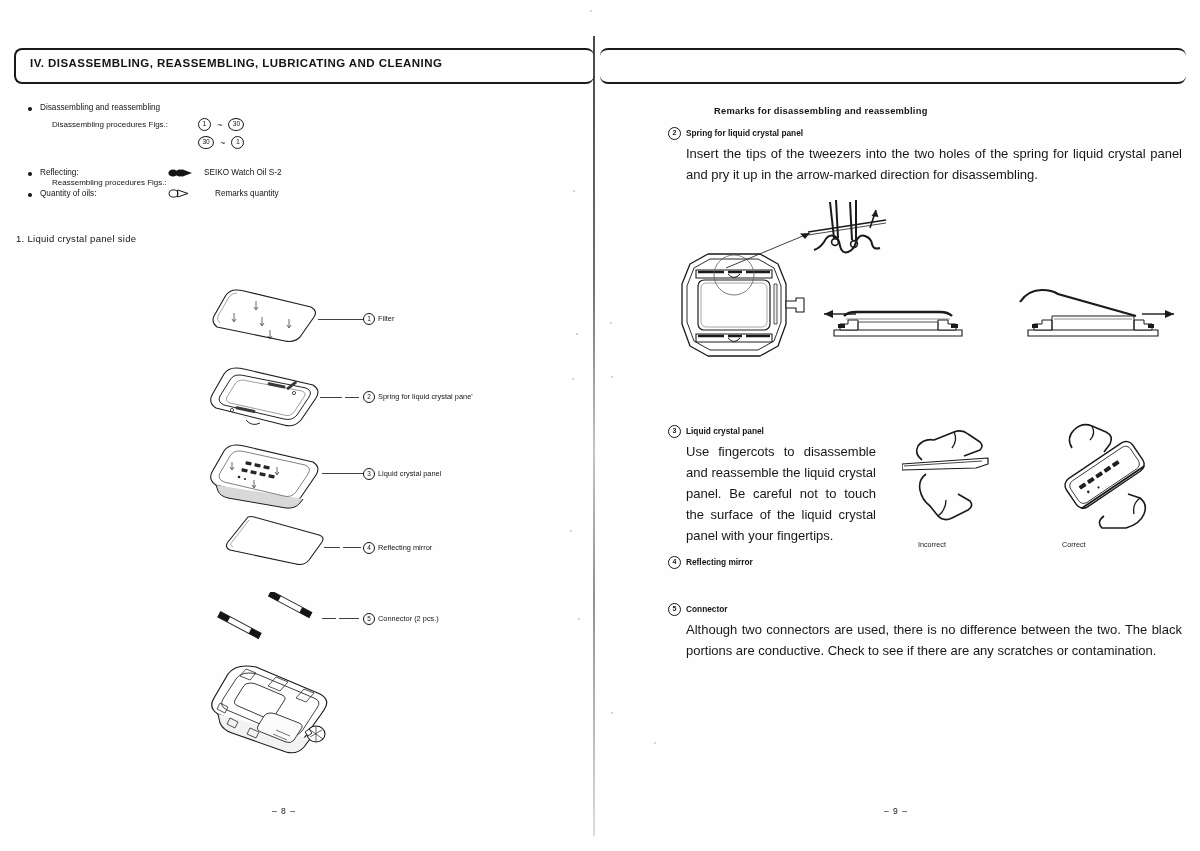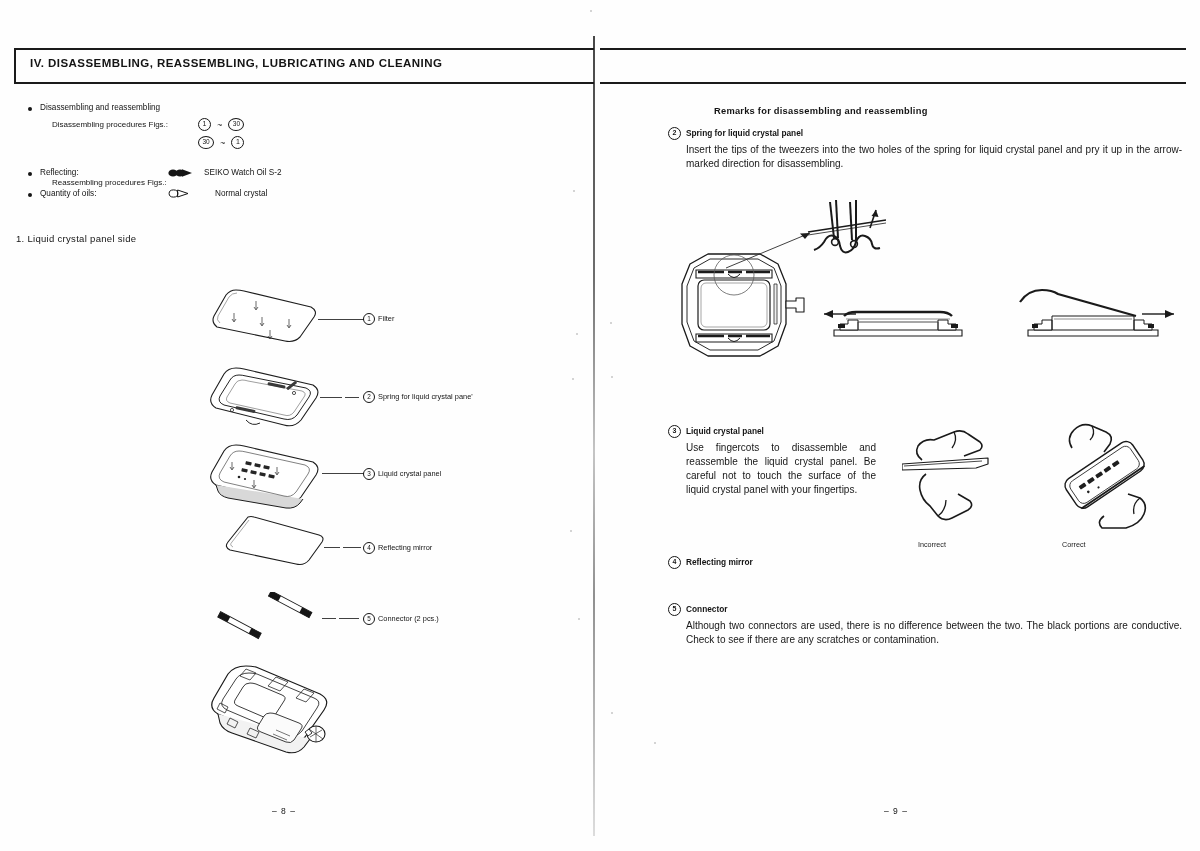--- a/index.html
+++ b/index.html
@@ -33,20 +33,21 @@
         rgba(60,60,60,0.75) 30%,
         rgba(90,90,90,0.35) 52%,
         rgba(70,70,70,0.6) 70%,
         rgba(120,120,120,0.25) 100%);
   }
   
   .hdr-box {
     position: absolute;
     border-top: 2px solid #1a1a1a;
     border-bottom: 2px solid #1a1a1a;
+    border-radius: 8px;
   }
   #hdr-left {
     left: 14px; top: 48px; width: 578px; height: 32px;
     border-left: 2px solid #1a1a1a;
   }
   #hdr-right {
     left: 600px; top: 48px; width: 586px; height: 32px;
   }
   .hdr-title {
     position: absolute;
@@ -107,22 +108,22 @@
   }
   .r-item-head {
     position: absolute;
     font-size: 8.3px;
     font-weight: bold;
     white-space: nowrap;
   }
   .r-item-head .circnum { margin-right: 5px; }
   .r-body {
     position: absolute;
-    font-size: 10px;
-    line-height: 14px;
+    font-size: 13px;
+    line-height: 21px;
     text-align: justify;
     color: #171717;
   }
   .r-body.narrow { text-align: justify; }
   .caption {
     position: absolute;
     font-size: 7.2px;
     color: #1b1b1b;
     white-space: nowrap;
   }
@@ -214,21 +215,21 @@
   <div class="bullet-row" style="left:28px; top:189px;">
     <span class="dot"></span>
     <span class="bullet-label">Quantity of oils:</span>
   </div>
   <div class="art" style="left:168px; top:187px;">
     <svg width="26" height="13" viewBox="0 0 26 13">
       <ellipse cx="5.5" cy="6.5" rx="4.4" ry="3.6" fill="none" stroke="#151515" stroke-width="1"></ellipse>
       <path d="M9.6 3 L20 6.5 L9.6 10 Z" fill="none" stroke="#151515" stroke-width="1" stroke-linejoin="round"></path>
     </svg>
   </div>
-  <div class="value-txt" style="left:215px; top:189px;">Normal crystal</div>
+  <div class="value-txt" style="left:215px; top:189px;">Remarks quantity</div>
 
   <div class="sec-title" style="left:16px; top:233px;">1.  Liquid crystal panel side</div>
 
   <div class="art" style="left:210px; top:286px;">
     <svg width="110" height="60" viewBox="0 0 110 60">
       <path d="M26 4 Q20 4 16 9 L4 30 Q1 36 7 41 L75 55 Q84 57 90 51 L104 31 Q108 25 101 21 L34 5 Q30 4 26 4 Z" fill="#ffffff" stroke="#1d1d1d" stroke-width="1.1" stroke-linejoin="round"></path>
       <path d="M27 7 Q22 7 19 11 L8 30 Q6 34 10 37" fill="none" stroke="#6a6a6a" stroke-width="0.6"></path>
       <g stroke="#2a2a2a" stroke-width="0.7" fill="none">
         <path d="M46 15 l0 8 M44 21 l2 3 l2 -3"></path>
         <path d="M24 27 l0 8 M22 33 l2 3 l2 -3"></path>

